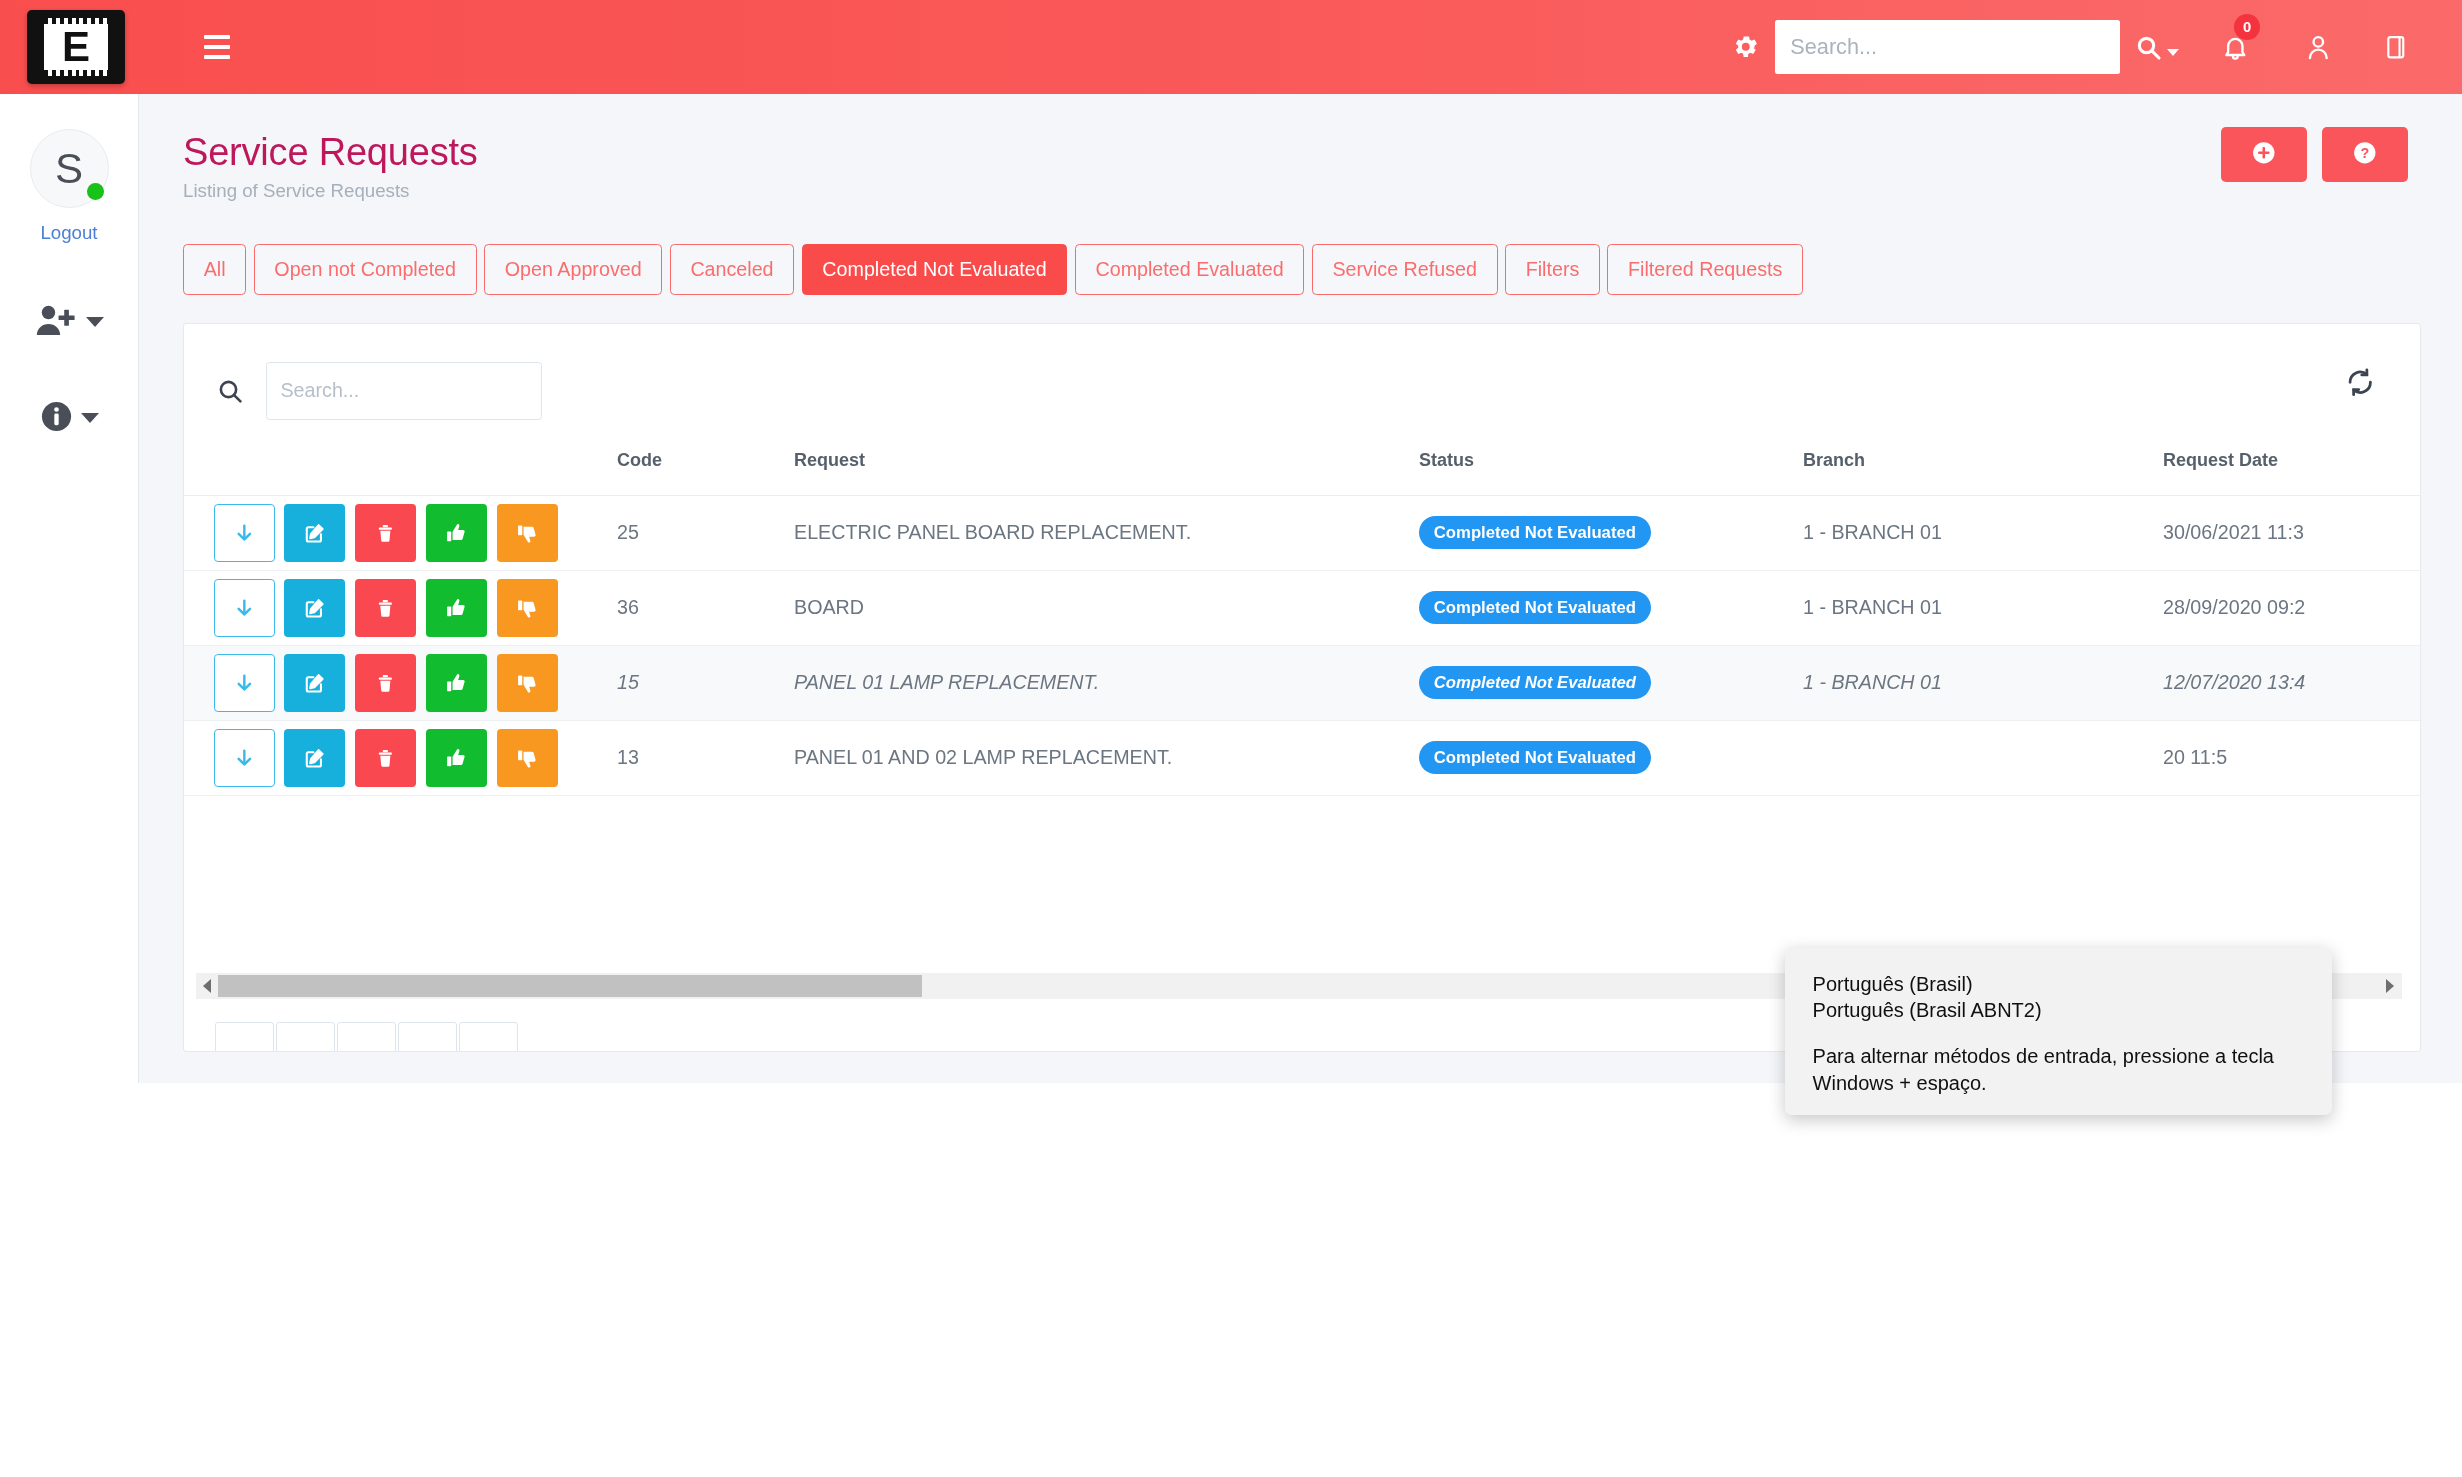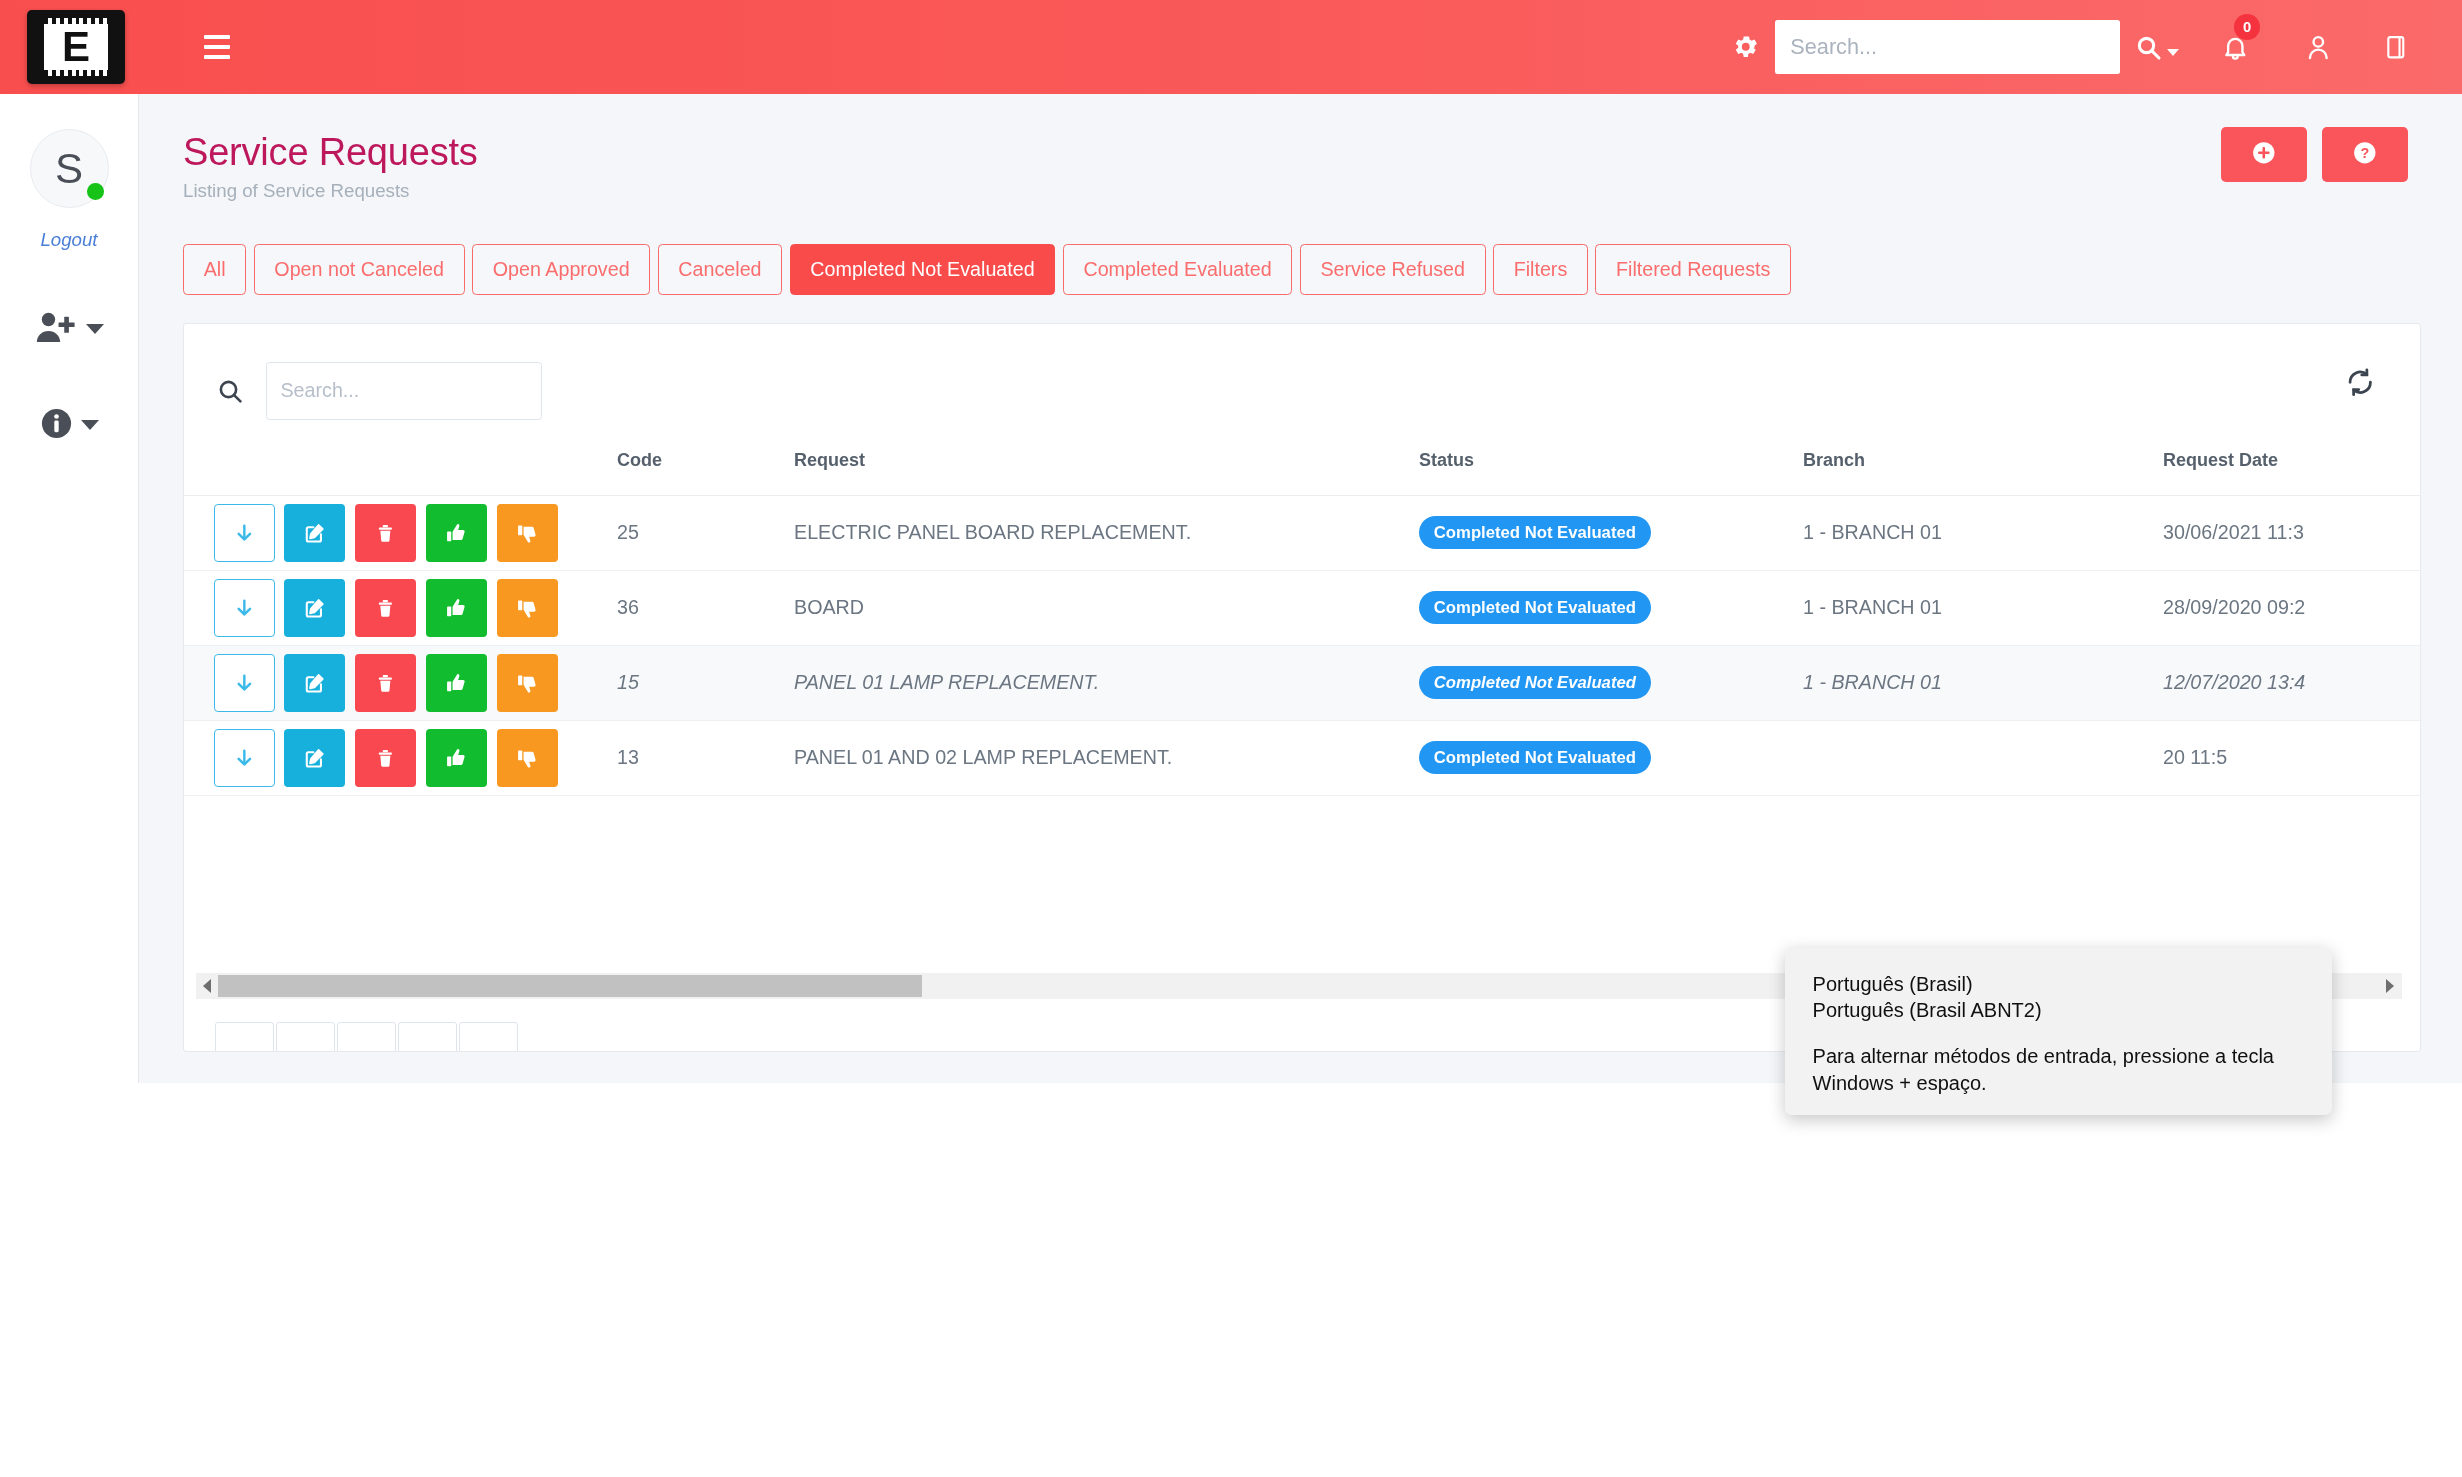--- a/index.html
+++ b/index.html
@@ -64,21 +64,21 @@
     padding-top: 35px; display: flex; flex-direction: column; align-items: center;
   }
   .avatar-wrap { position: relative; width: 79px; height: 79px; }
   .avatar {
     width: 79px; height: 79px; border-radius: 50%;
     background: #f7f8fa; border: 1px solid #e8ebef;
     display: flex; align-items: center; justify-content: center;
     font-size: 42px; color: #4a4f57; font-weight: 500;
   }
   .online-dot { position: absolute; right: 4.9px; bottom: 7.9px; width: 16.7px; height: 16.7px; border-radius: 50%; background: #18c318; }
-  .logout-link { margin-top: 21px; font-size: 18.7px; color: #4b7fd6; cursor: pointer; font-style: italic; }
+  .logout-link { margin-top: 14px; font-size: 18.7px; color: #4b7fd6; cursor: pointer; }
   .side-item { margin-top: 59px; display: flex; align-items: center; gap: 7.9px; cursor: pointer; color: #4a4f57; }
   .caret { width: 0; height: 0; border-left: 9.4px solid transparent; border-right: 9.4px solid transparent; border-top: 10.8px solid #4a4f57; }
 
   
   .content { position: absolute; top: 94px; left: 139px; width: 2323px; height: 990px; }
   .page-head { padding: 37px 0 0 44px; position: relative; }
   .page-title { font-size: 38px; color: #be185d; font-weight: 400; letter-spacing: -0.2px; }
   .page-sub { font-size: 18.7px; color: #a6b0bb; margin-top: 5.9px; }
   .head-actions { position: absolute; right: 54px; top: 33px; display: flex; gap: 14.8px; }
   .head-btn {
@@ -279,21 +279,21 @@
                 <circle cx="12" cy="12" r="10" fill="#fff"></circle>
                 <text x="12" y="17.2" font-size="13.5" font-weight="bold" text-anchor="middle" fill="#f9555a" font-family="Liberation Sans, sans-serif">?</text>
               </svg>
           </span>
         </button>
       </div>
     </div>
 
     <div class="tabs">
       <div class="tab">All</div>
-      <div class="tab">Open not Canceled</div>
+      <div class="tab">Open not Completed</div>
       <div class="tab">Open Approved</div>
       <div class="tab">Canceled</div>
       <div class="tab active">Completed Not Evaluated</div>
       <div class="tab">Completed Evaluated</div>
       <div class="tab">Service Refused</div>
       <div class="tab">Filters</div>
       <div class="tab">Filtered Requests</div>
     </div>
 
     <div class="card">

